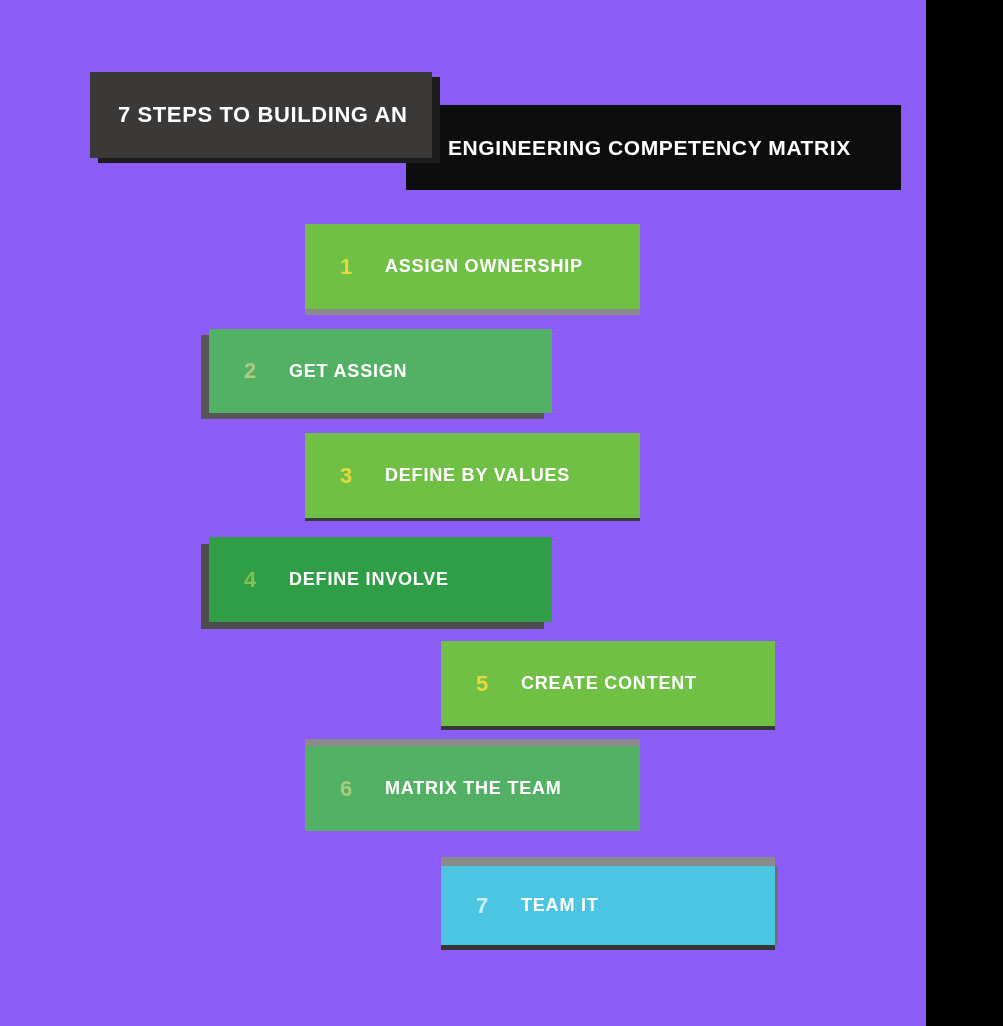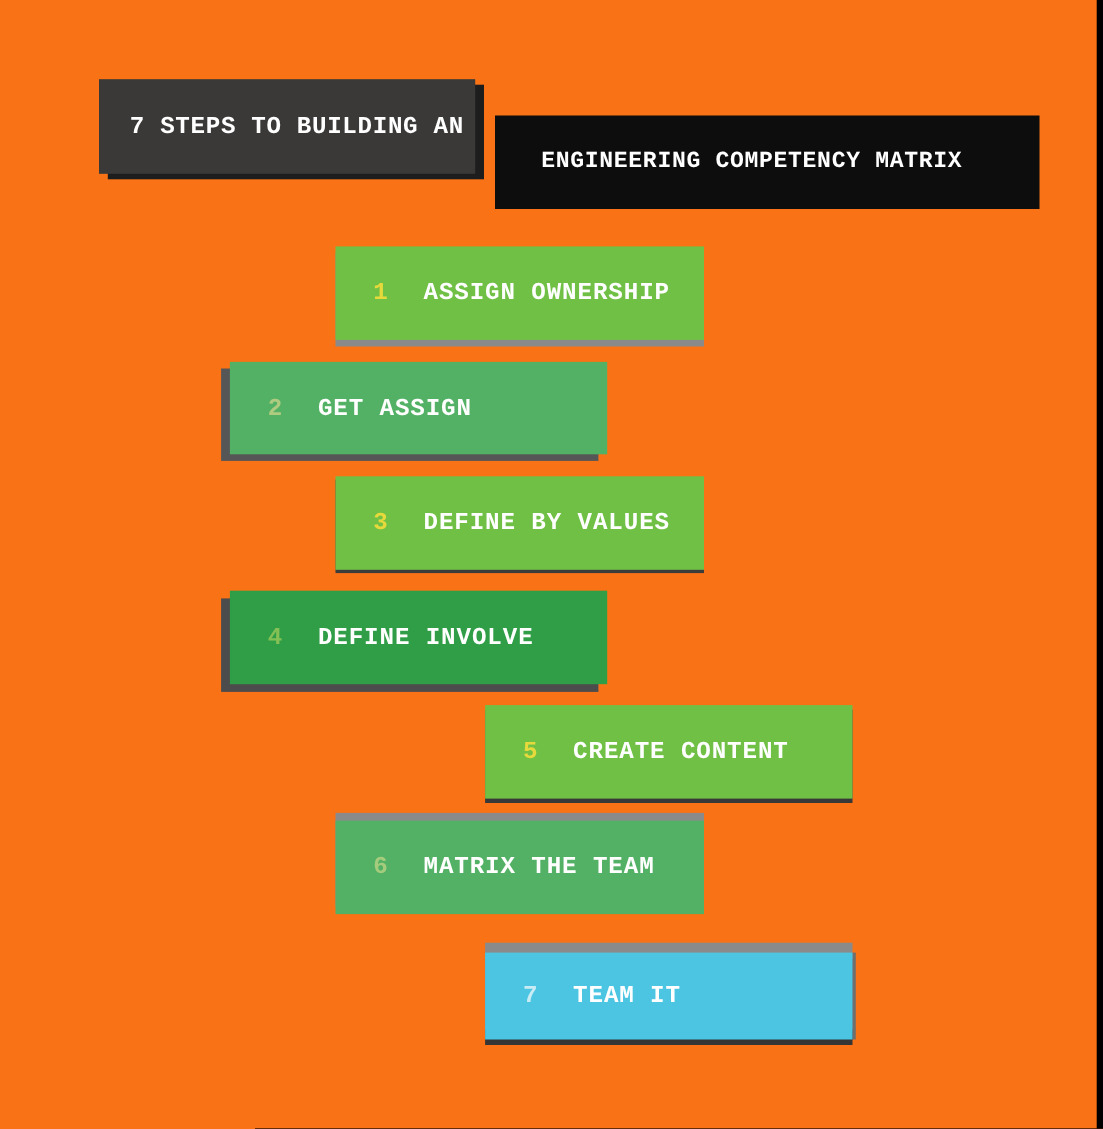--- a/index.html
+++ b/index.html
@@ -2,25 +2,25 @@
 <html><head>
 <meta charset="utf-8">
 <style>
   html, body {
     margin: 0;
     padding: 0;
     background: #000000;
   }
   #canvas {
     position: relative;
-    width: 997px;
+    width: 926px;
     height: 1026px;
-    background: #f97316;
+    background: #8b5cf6;
     overflow: hidden;
-    font-family: Liberation Mono, monospace;
+    font-family: Liberation Sans, sans-serif;
   }
   .title-chip {
     position: absolute;
     display: flex;
     align-items: center;
     color: #ffffff;
     font-weight: bold;
     letter-spacing: 0.6px;
     box-sizing: border-box;
   }
@@ -29,21 +29,21 @@
     top: 72px;
     width: 342px;
     height: 86px;
     background: #3a3938;
     box-shadow: 8px 5px 0 #1d1d1d;
     padding-left: 28px;
     font-size: 22px;
     z-index: 3;
   }
   #title-chip-2 {
-    left: 450px;
+    left: 406px;
     top: 105px;
     width: 495px;
     height: 85px;
     background: #0d0d0d;
     padding-left: 42px;
     font-size: 21px;
     z-index: 2;
   }
   .step-bar {
     position: absolute;
@@ -56,21 +56,21 @@
   .step-number {
     display: inline-block;
     min-width: 26px;
     font-size: 22px;
     font-weight: bold;
     text-align: center;
   }
   .step-label {
     margin-left: 26px;
     color: #ffffff;
-    font-size: 22px;
+    font-size: 18px;
     font-weight: bold;
     letter-spacing: 0.8px;
   }
   
   .step-pos-1 { left: 305px; top: 224px; width: 335px; height: 85px; box-shadow: 0 6px 0 #8a8a8a; }
   .step-pos-2 { left: 209px; top: 329px; width: 343px; height: 84px; box-shadow: -8px 6px 0 #565656; }
   .step-pos-3 { left: 305px; top: 433px; width: 335px; height: 85px; box-shadow: 0 3px 0 #3c3c3c; }
   .step-pos-4 { left: 209px; top: 537px; width: 343px; height: 85px; box-shadow: -8px 7px 0 #4c4c4c; }
   .step-pos-5 { left: 441px; top: 641px; width: 334px; height: 85px; box-shadow: 0 4px 0 #383838; }
   .step-pos-6 { left: 305px; top: 746px; width: 335px; height: 85px; box-shadow: 0 -7px 0 #8a8a8a; }

